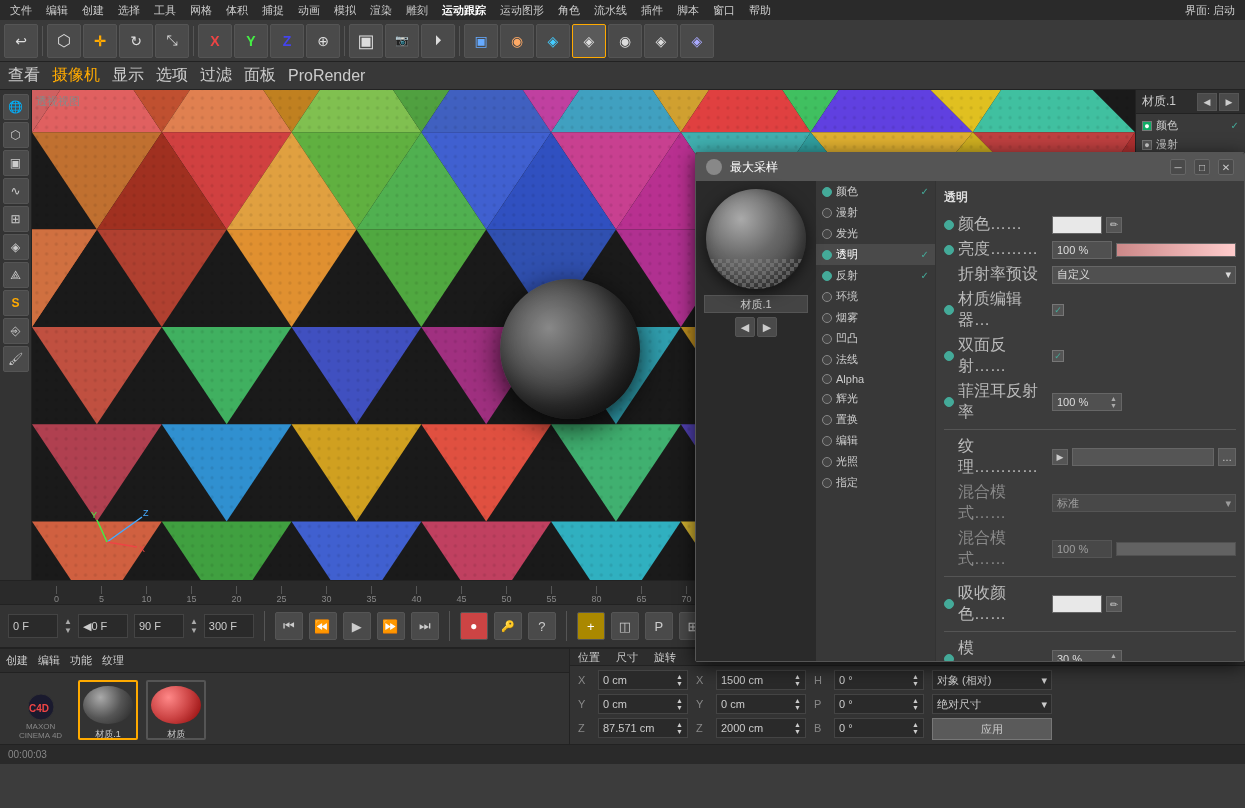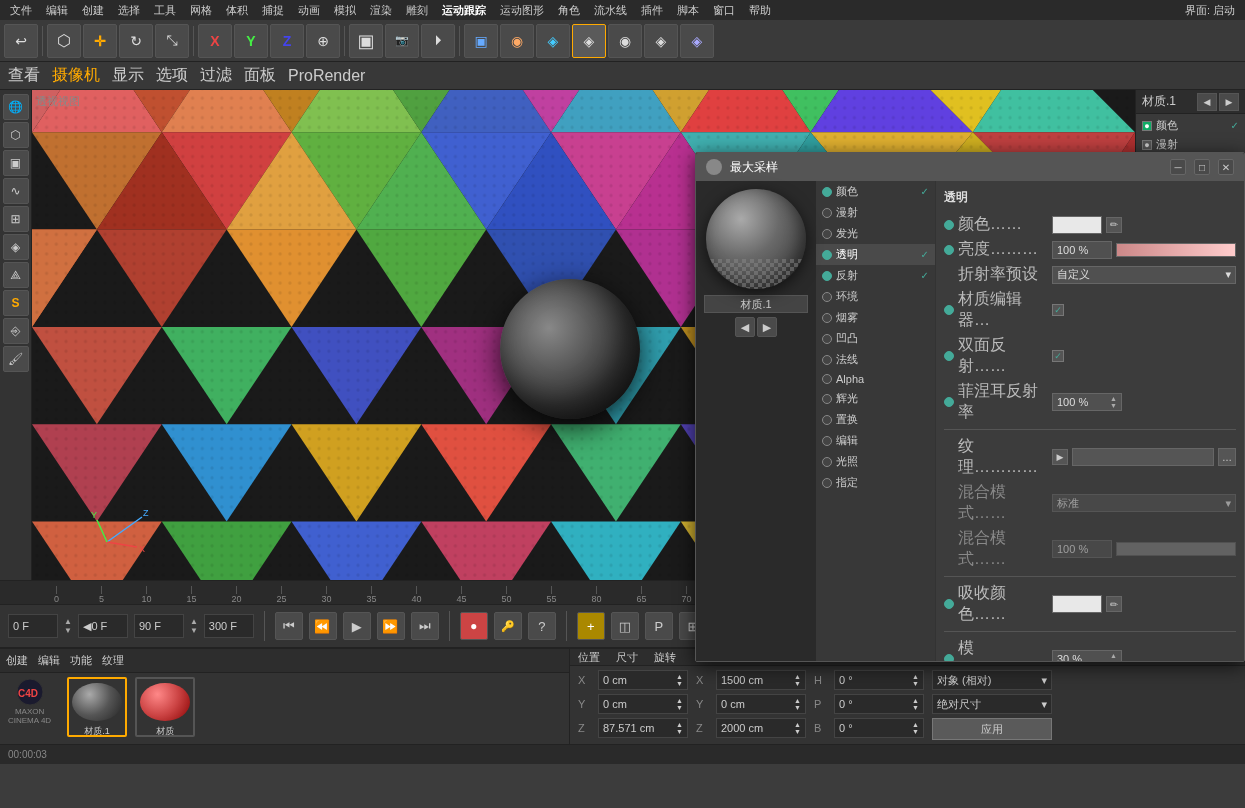--- a/index.html
+++ b/index.html
@@ -551,22 +551,22 @@
       border-bottom: 1px solid #222;
     }
     .mat-manager-toolbar span {
       font-size: 11px;
       color: #ccc;
       cursor: pointer;
     }
     .mat-manager-content {
       flex: 1;
       display: flex;
-      align-items: flex-start;
-      padding: 4px 8px;
+      align-items: flex-end;
+      padding: 4px 19px;
       gap: 8px;
       overflow: hidden;
     }
     .mat-thumb {
       width: 60px;
       height: 60px;
       border: 2px solid #555;
       border-radius: 2px;
       position: relative;
       cursor: pointer;

